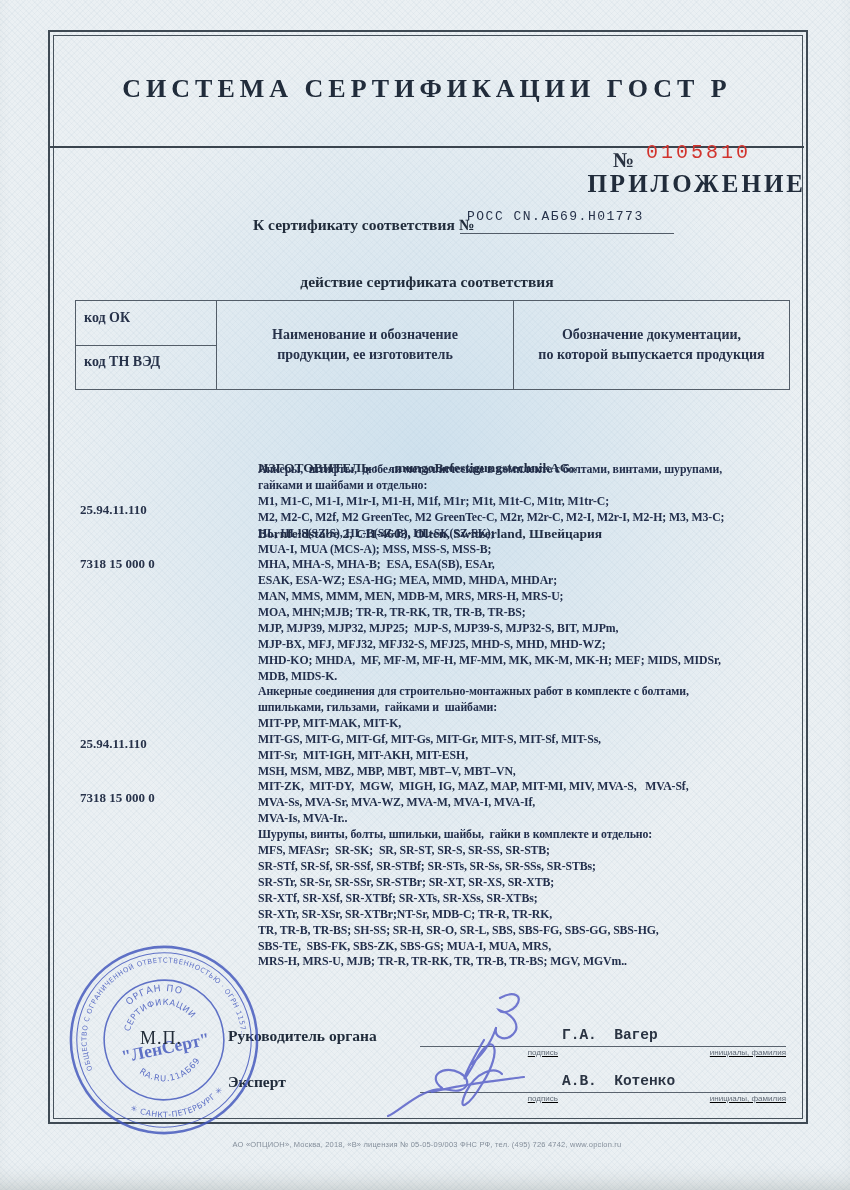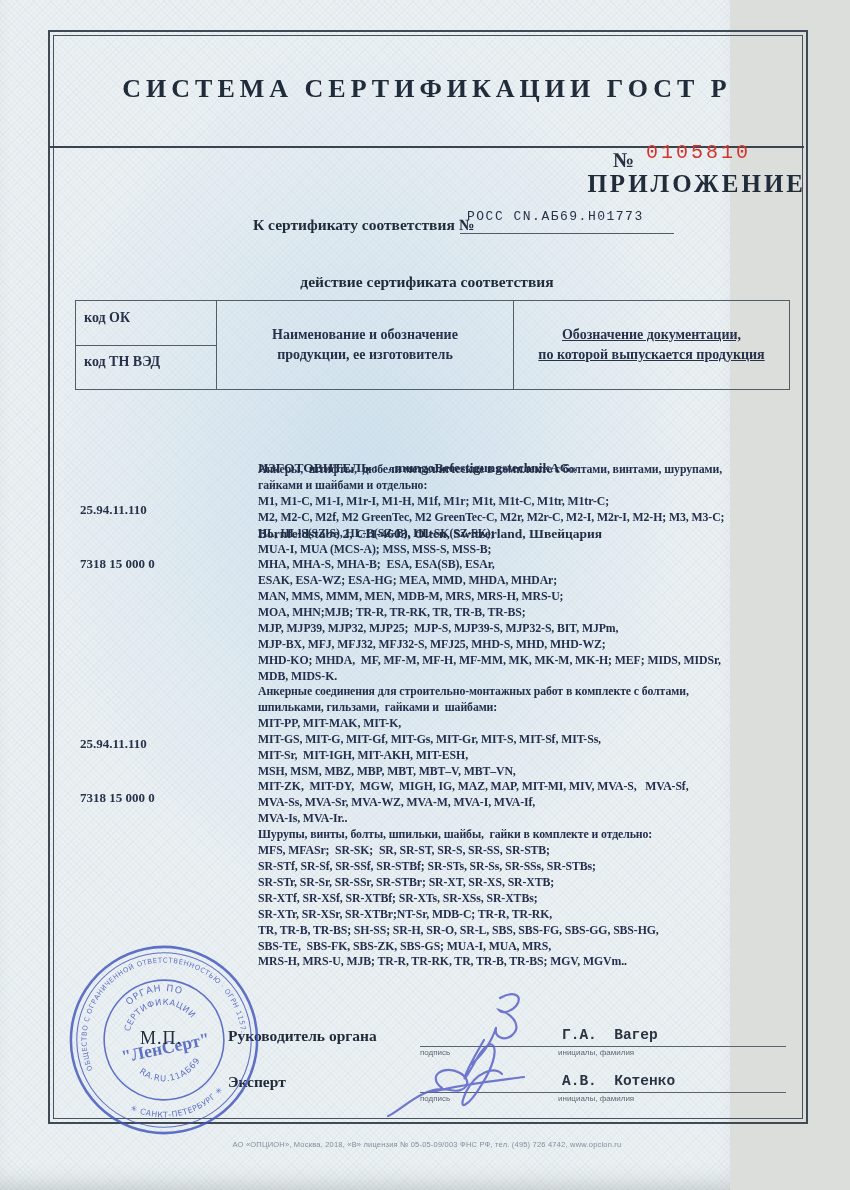--- a/index.html
+++ b/index.html
@@ -1,17 +1,17 @@
 <!DOCTYPE html>
 <html><head>
 <meta charset="utf-8">
 <style>
   html,body{margin:0;padding:0;}
   body{width:850px;height:1190px;position:relative;font-family:"Liberation Serif","DejaVu Serif",serif;overflow:hidden;background:#dcdedb;}
-  .paper{position:absolute;left:0;top:0;width:730px;height:1190px;
+  .paper{position:absolute;left:0;top:0;width:850px;height:1190px;
     background-color:#ebf0f3;
     background-image:
       radial-gradient(ellipse 62% 52% at 50% 40%, rgba(186,214,233,.6), rgba(186,214,233,0) 72%),
       repeating-linear-gradient(45deg, rgba(110,145,170,.055) 0 1px, transparent 1px 4px),
       repeating-linear-gradient(-45deg, rgba(110,145,170,.055) 0 1px, transparent 1px 4px);
     box-shadow:inset 0 -18px 22px -14px rgba(90,100,95,.28);}
   .frame{position:absolute;left:48px;top:30px;width:756px;height:1090px;border:2px solid #3f4a54;}
   .frame::before{content:'';position:absolute;inset:3px;border:1px solid #47525c;}
   .hdr-rule{position:absolute;left:50px;top:146px;width:754px;border-top:2px solid #3a444e;}
   .centered{position:absolute;left:48px;width:758px;text-align:center;color:#212c3b;}
@@ -23,33 +23,33 @@
   .cert-label{position:absolute;left:253px;top:216px;font-size:15.5px;font-weight:bold;color:#212c3b;}
   .cert-value{position:absolute;left:467px;top:209px;font-family:"Liberation Mono","DejaVu Sans Mono",monospace;font-size:13px;letter-spacing:1.5px;color:#27324a;}
   .cert-underline{position:absolute;left:460px;top:233px;width:214px;border-top:1px solid #525c68;}
   .subtitle1{top:252px;font-size:15.5px;font-weight:bold;white-space:pre;}
   .subtitle2{top:273px;font-size:15.5px;font-weight:bold;}
   .ptable{position:absolute;left:75px;top:300px;width:713px;height:88px;border:1px solid #535d68;display:flex;color:#27324a;}
   .t-col1{width:140px;border-right:1px solid #535d68;display:flex;flex-direction:column;}
   .t-col1 .c1a{height:45px;border-bottom:1px solid #535d68;padding:9px 0 0 8px;box-sizing:border-box;font-size:14px;font-weight:bold;}
   .t-col1 .c1b{padding:8px 0 0 8px;font-size:14px;font-weight:bold;}
   .t-col2{width:296px;border-right:1px solid #535d68;display:flex;flex-direction:column;justify-content:center;text-align:center;font-size:14px;font-weight:bold;line-height:20px;}
-  .t-col3{flex:1;display:flex;flex-direction:column;justify-content:center;text-align:center;font-size:14px;font-weight:bold;line-height:20px;text-decoration:underline;}
+  .t-col3{flex:1;display:flex;flex-direction:column;justify-content:center;text-align:center;font-size:14px;font-weight:bold;line-height:20px;}
   .manu{position:absolute;left:258px;top:413px;font-size:13.5px;font-weight:bold;color:#222e44;line-height:22px;white-space:pre;}
   .codes{position:absolute;left:80px;font-size:13px;font-weight:bold;color:#27324a;line-height:18px;white-space:pre;}
   .codes-1{top:465px;}
   .codes-2{top:699px;}
   .prod-lines{position:absolute;left:258px;font-size:11.8px;font-weight:bold;color:#232f4c;line-height:15.9px;letter-spacing:-0.1px;white-space:pre;}
   .lines-1{top:462px;}
   .lines-2{top:684px;}
   .mp{position:absolute;left:114px;top:1028px;font-size:18px;letter-spacing:1px;color:#222c38;z-index:5;margin-left:26px;}
   .sig-label{position:absolute;left:228px;font-size:15.5px;font-weight:bold;color:#212c3b;text-align:center;}
   .sig-label.r1{top:1027px;}
   .sig-label.r2{top:1073px;}
-  .sig-line{position:absolute;border-top:1px solid #5a636e;text-align:left;}
+  .sig-line{position:absolute;border-top:1px solid #5a636e;text-align:right;text-decoration:underline;}
   .sig-line .cap{font-family:"Liberation Sans","DejaVu Sans",sans-serif;font-size:8px;color:#5f6874;padding-top:1px;}
   .la1{left:420px;top:1046px;width:138px;}
   .lb1{left:558px;top:1046px;width:228px;}
   .la2{left:420px;top:1092px;width:138px;}
   .lb2{left:558px;top:1092px;width:228px;}
   .sig-name{position:absolute;left:562px;font-family:"Liberation Mono","DejaVu Sans Mono",monospace;font-size:14.5px;font-weight:bold;color:#2a3342;white-space:pre;}
   .sig-name.r1{top:1027px;}
   .sig-name.r2{top:1073px;}
   .stamp{position:absolute;left:66px;top:942px;width:196px;height:196px;transform:rotate(-12deg);opacity:.82;z-index:4;}
   .ink{position:absolute;left:372px;top:988px;width:210px;height:140px;z-index:6;}

